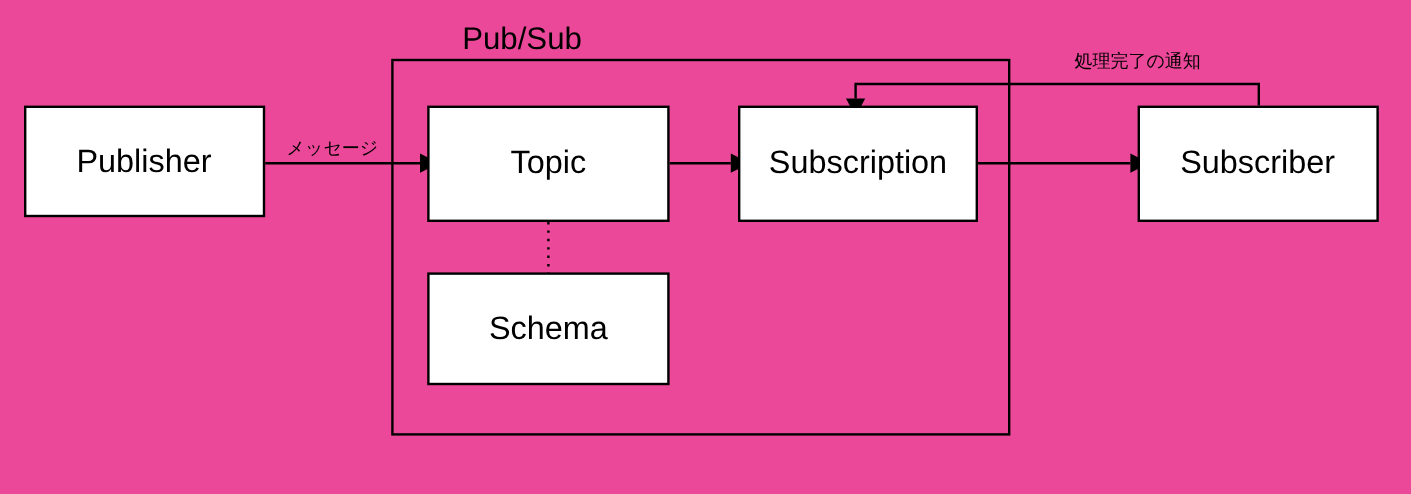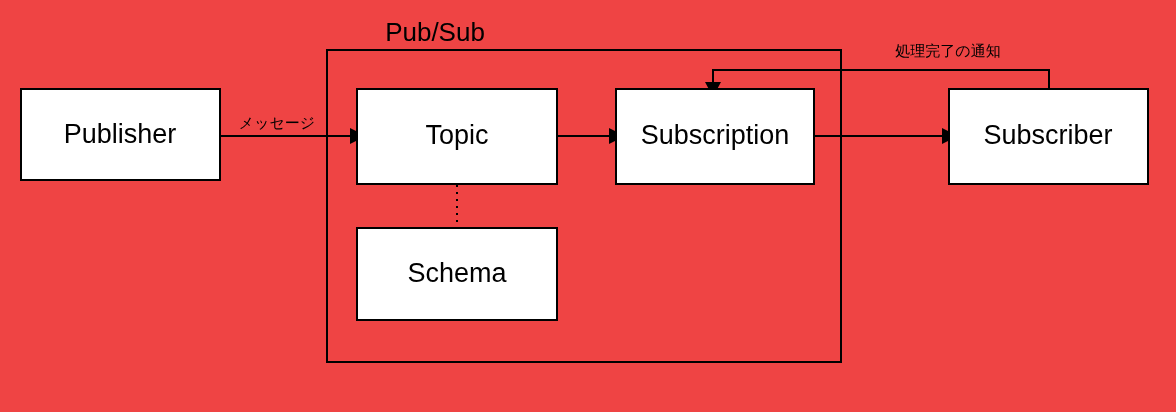--- a/index.html
+++ b/index.html
@@ -7,21 +7,21 @@
     padding: 0;
     background: #ffffff;
   }
   body {
     font-family: "Liberation Sans", sans-serif;
   }
   #diagram-root {
     position: relative;
     width: 1176px;
     height: 412px;
-    background: #ef4444;
+    background: #ec4899;
     overflow: hidden;
   }
   svg#diagram-canvas {
     position: absolute;
     top: 0;
     left: 0;
     width: 1176px;
     height: 412px;
     display: block;
   }

